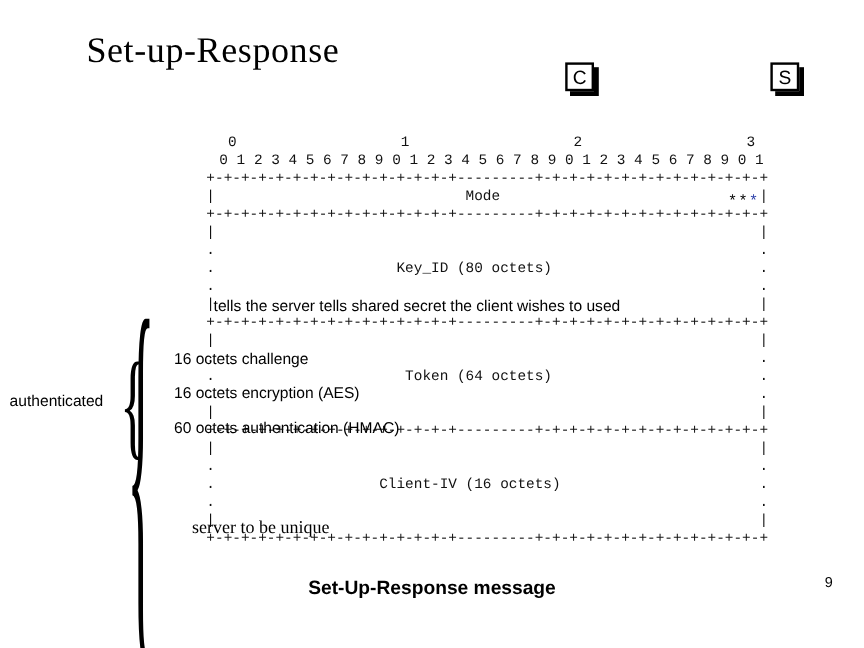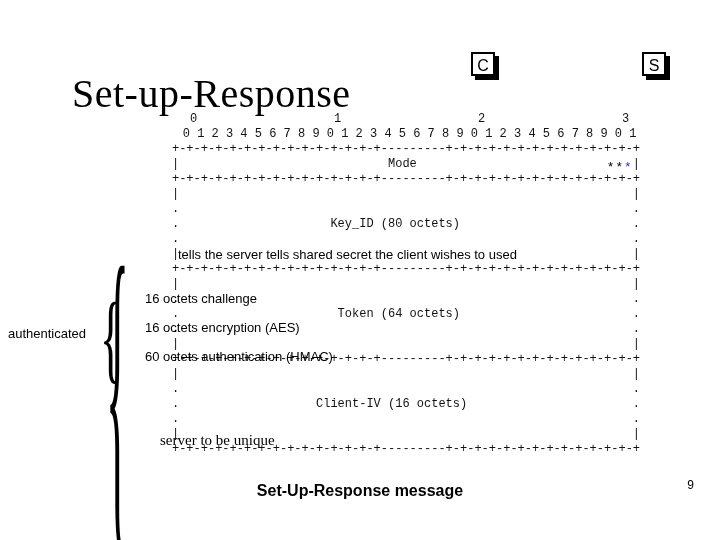--- a/index.html
+++ b/index.html
@@ -15,23 +15,22 @@
   .slide {
     position: relative;
     width: 720px;
     height: 540px;
     box-sizing: border-box;
   }
   .title {
     position: absolute;
     left: 72px;
     top: 26px;
-    font-size: 40px;
+    font-size: 30px;
     letter-spacing: 0.5px;
-    margin-top: 44px;
   }
   .box {
     position: absolute;
     width: 24px;
     height: 24px;
     border: 2px solid #000;
     background: #fff;
     font-family: Arial, Helvetica, sans-serif;
     font-size: 16px;
     text-align: center;

